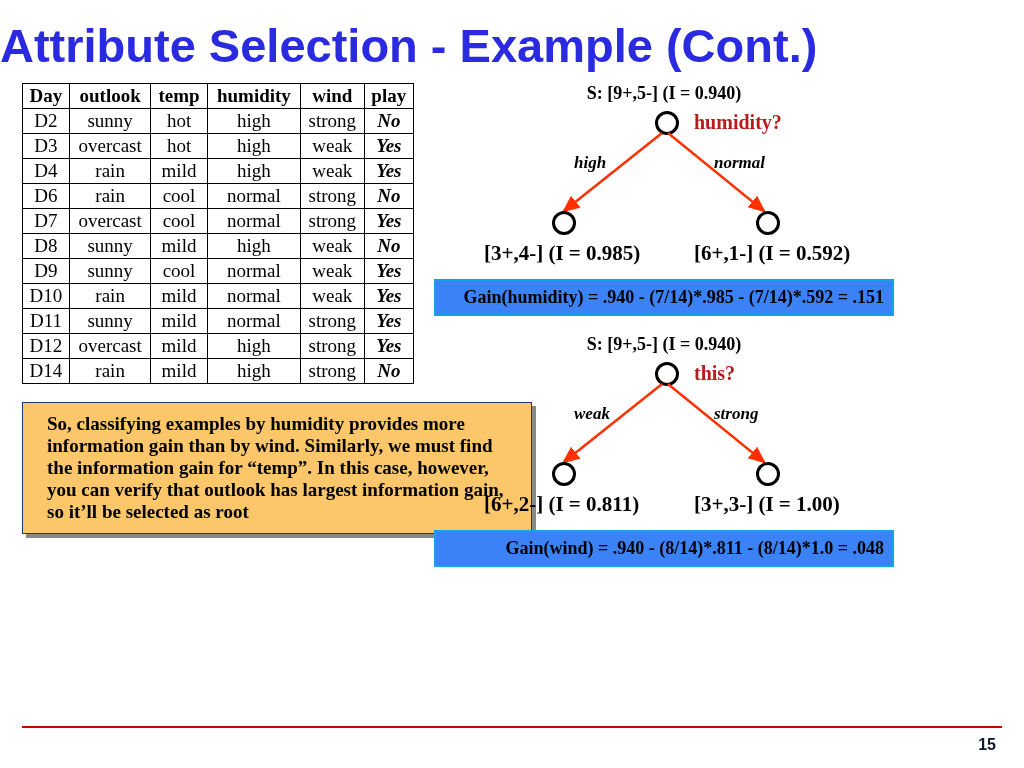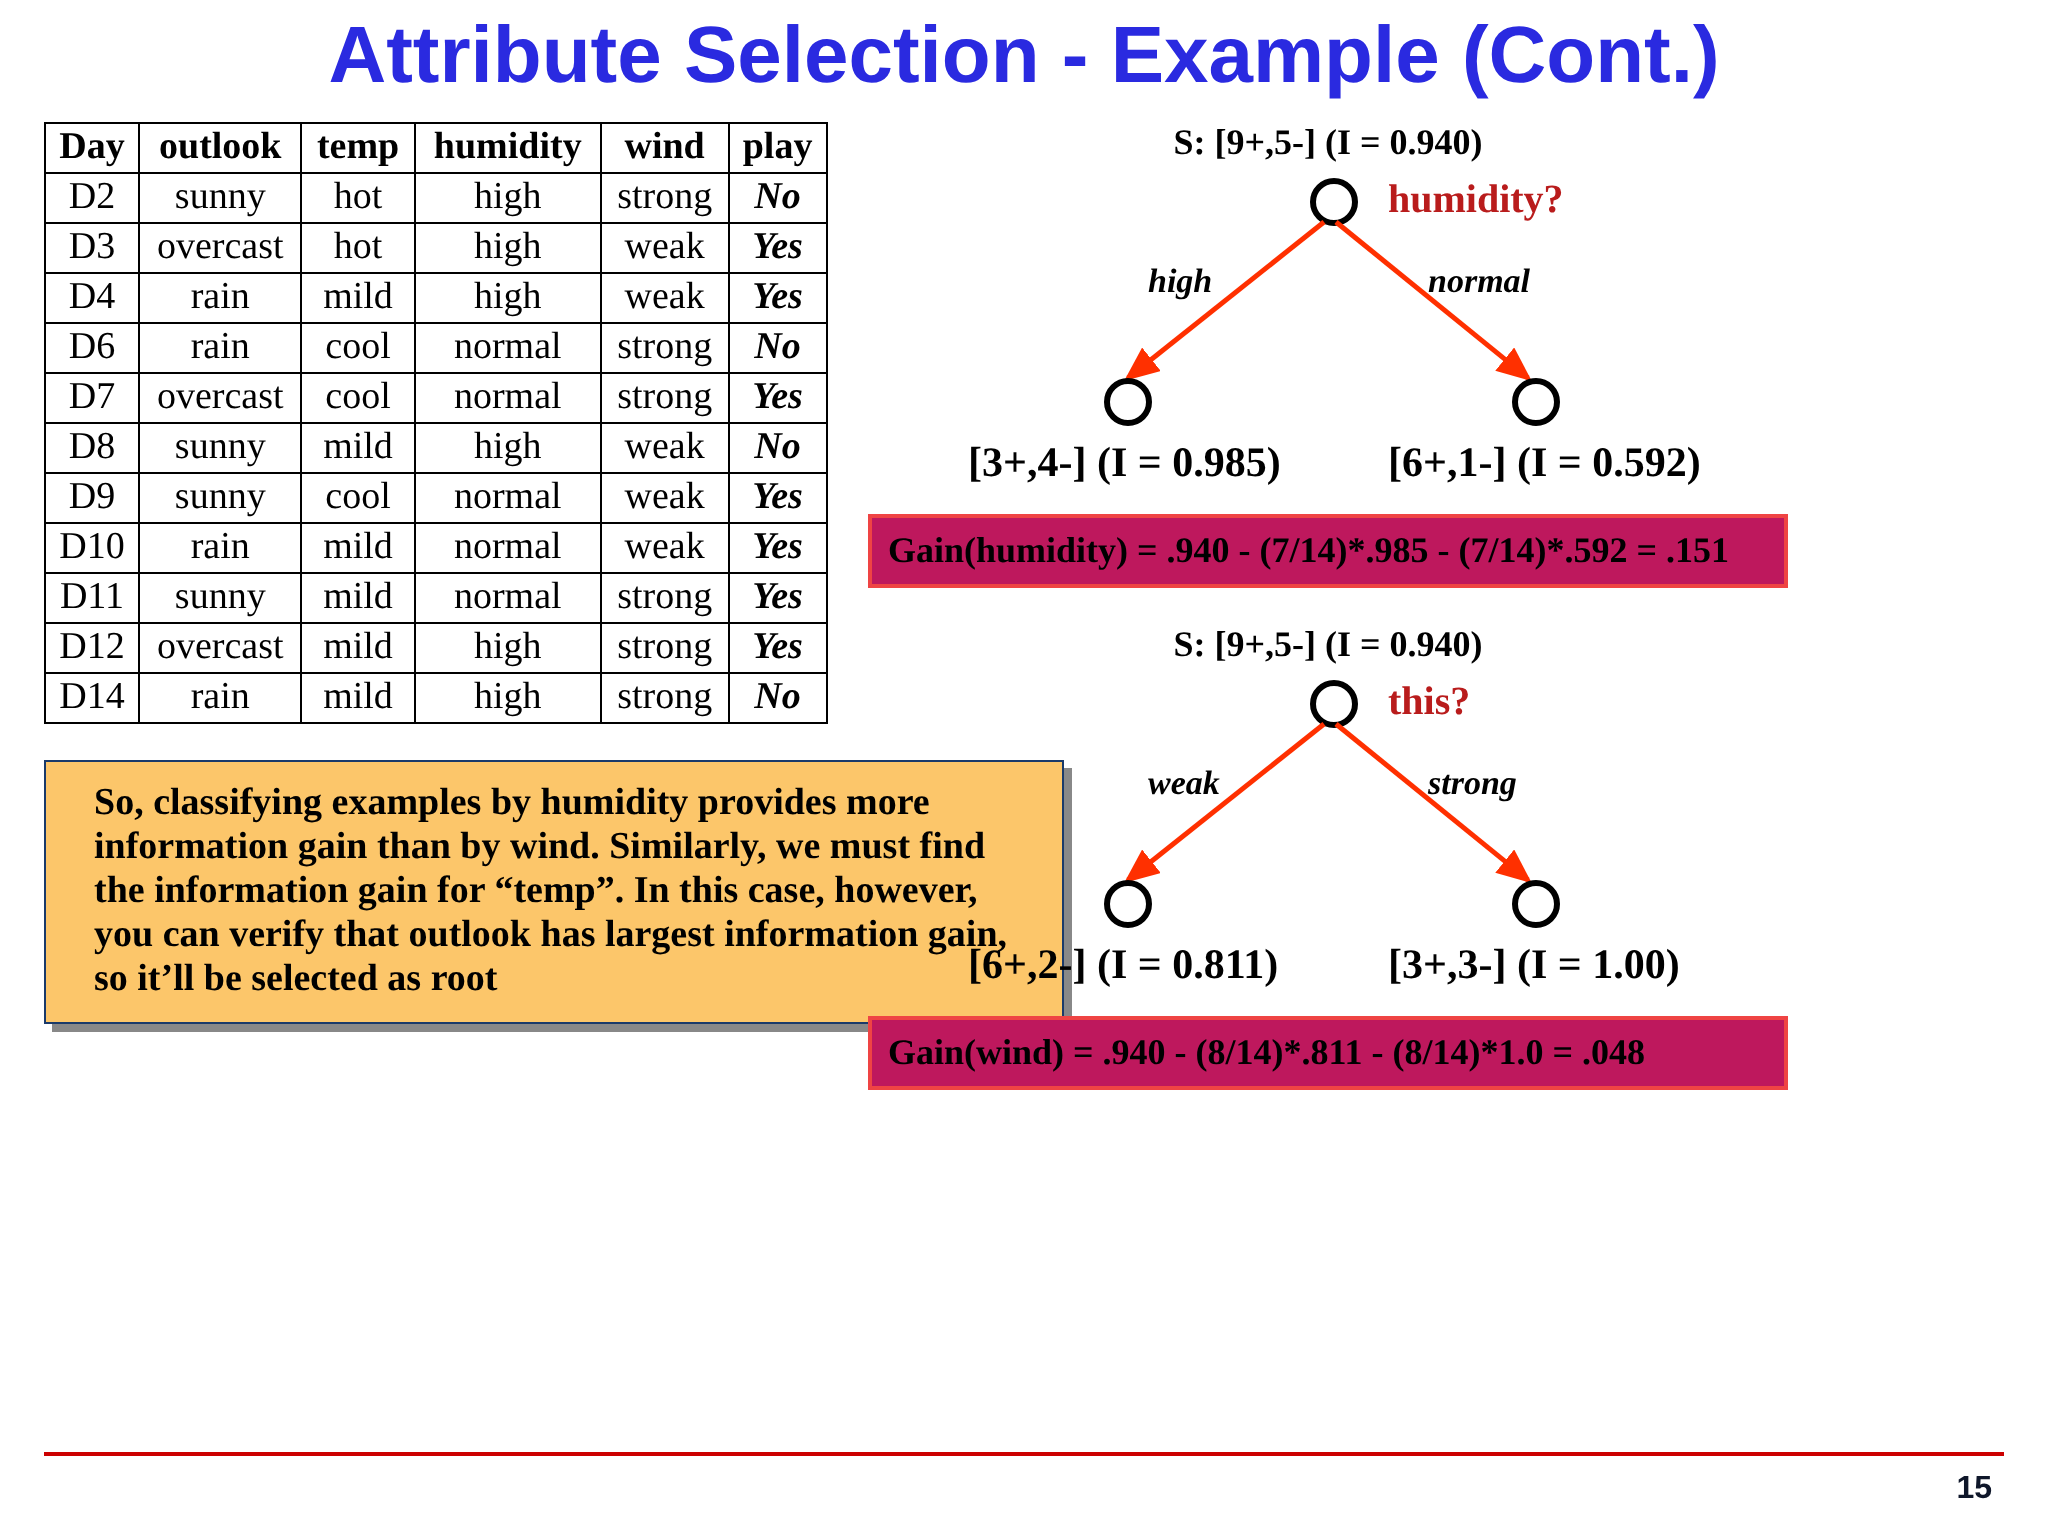--- a/index.html
+++ b/index.html
@@ -1,31 +1,31 @@
 <!DOCTYPE html>
 <html><head>
 <meta charset="utf-8">
 <style>
   body{margin:0;padding:0;font-family:"Times New Roman",serif;background:#fff;width:1024px;height:768px;position:relative}
-  .title{color:#2a2ae0;font-size:40px;font-weight:bold;text-align:center;font-family:Arial,sans-serif;padding-top:6px}
+  .title{color:#2a2ae0;font-size:47px;font-weight:bold;font-family:Arial,sans-serif;padding-top:18px}
   .content{display:flex;padding:10px 22px 0 22px}
   .left{width:392px}
   .right{width:480px;padding-left:10px}
   table{border-collapse:collapse;width:100%;font-size:19px}
   th,td{border:1px solid #000;padding:1px 4px;text-align:center}
   th{font-weight:bold}
   td.play{font-weight:bold;font-style:italic}
   .note{margin-top:18px;background:#fcc66a;border:1.5px solid #1a3a6a;padding:10px 24px;font-size:19px;font-weight:bold;box-shadow:4px 4px 0 #888;width:460px}
   .tree{position:relative;height:190px;margin-bottom:6px}
   .root-label{position:absolute;left:50%;transform:translateX(-50%);top:0;font-weight:bold;font-size:18px}
   .split-label{position:absolute;color:#b91c1c;font-weight:bold;font-size:20px}
   .node{position:absolute;width:18px;height:18px;border:3px solid #000;border-radius:50%;background:#fff}
   .edge-label{position:absolute;font-style:italic;font-weight:bold;font-size:17px}
   .leaf-label{position:absolute;font-weight:bold;font-size:21px;white-space:nowrap}
-  .gain-box{background:#be185d;border:2px solid #ef4444;padding:6px 8px;font-weight:bold;font-size:18px;text-align:left;margin:2px 10px 18px 10px}
+  .gain-box{background:#3b82f6;border:2px solid #0ea5e9;padding:6px 8px;font-weight:bold;font-size:18px;text-align:right;margin:2px 10px 18px 10px}
   svg.arrows{position:absolute;left:0;top:0;width:100%;height:100%;pointer-events:none}
   .footer-line{position:absolute;left:22px;right:22px;bottom:40px;border-top:2px solid #c00}
   .page-num{position:absolute;right:28px;bottom:14px;color:#0f172a;font-weight:bold;font-family:Arial,sans-serif;font-size:16px}
 </style>
 </head>
 <body>
 
 <div class="title">Attribute Selection - Example (Cont.)</div>
 
 <div class="content">

